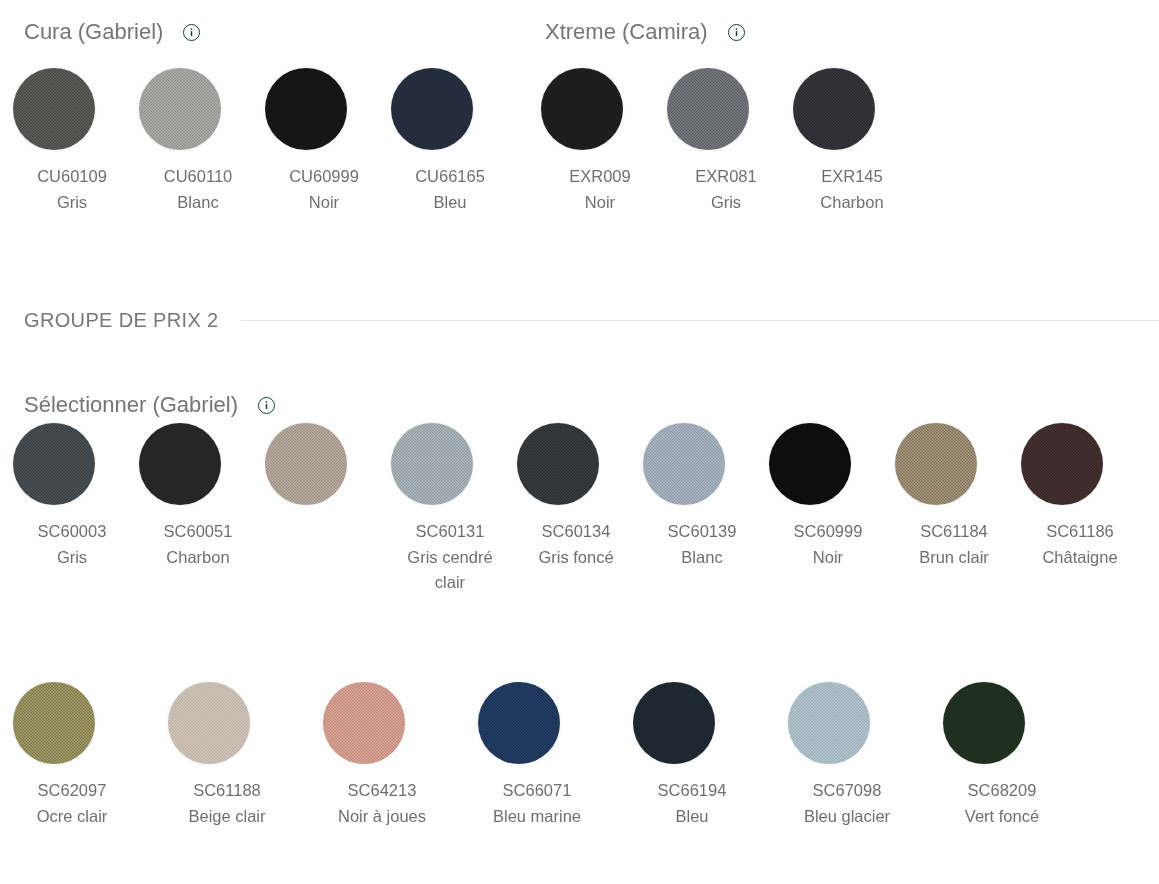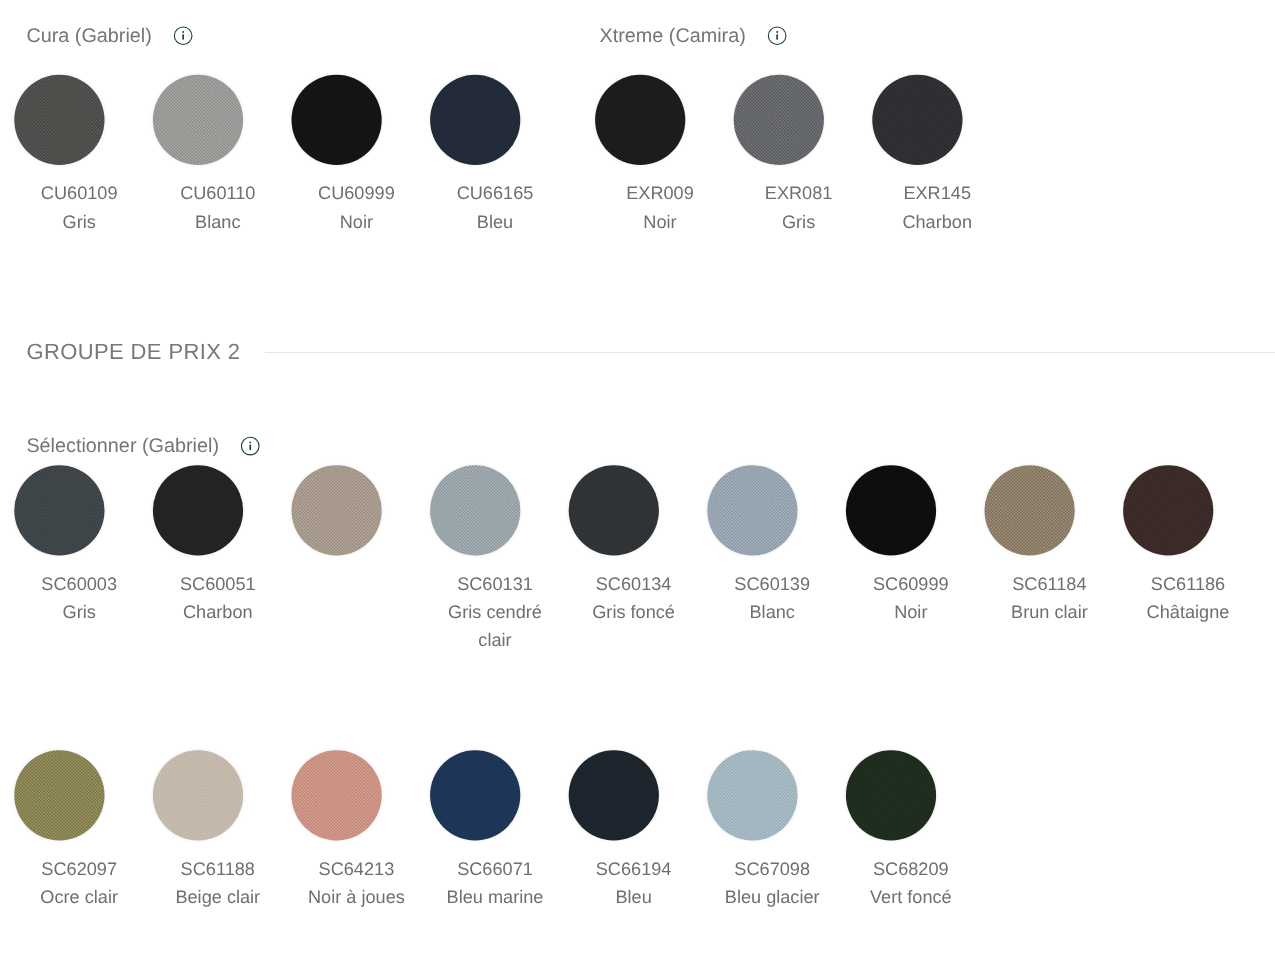--- a/index.html
+++ b/index.html
@@ -17,21 +17,21 @@
     position: relative;
   }
 
   .page { padding: 0; }
 
   
   .collection-header {
     display: flex;
     align-items: center;
     gap: 20px;
-    font-size: 18px;
+    font-size: 22px;
     color: #757575;
     line-height: 1;
     height: 20px;
   }
   .collection-title { white-space: nowrap; }
 
   .info-icon {
     width: 17px;
     height: 17px;
     border: 1.4px solid #17402f;
@@ -108,21 +108,21 @@
   }
 
   
   #cura-header      { position: absolute; left: 24px;  top: 22px; }
   #xtreme-header    { position: absolute; left: 545px; top: 22px; }
   #group1-swatches  { position: absolute; left: 13px;  top: 68px; width: 1140px; }
   #group1-swatches .gap-spacer { width: 24px; height: 1px; }
   #price-group-2    { position: absolute; left: 24px;  top: 309px; width: 1135px; }
   #selectionner-header { position: absolute; left: 24px; top: 379px; margin-top: 16px; }
   #group2-row1      { position: absolute; left: 13px;  top: 423px; width: 1146px; }
-  #group2-row2      { position: absolute; left: 13px;  top: 682px; width: 1146px; }
+  #group2-row2      { position: absolute; left: 13px;  top: 682px; width: 1146px; gap: 29px; }
 </style>
 </head>
 <body>
 
 <div class="page">
 
   <div class="collection-header" id="cura-header">
     <span class="collection-title">Cura (Gabriel)</span>
     <span class="info-icon">
       <svg width="11" height="11" viewBox="0 0 11 11" aria-hidden="true">

